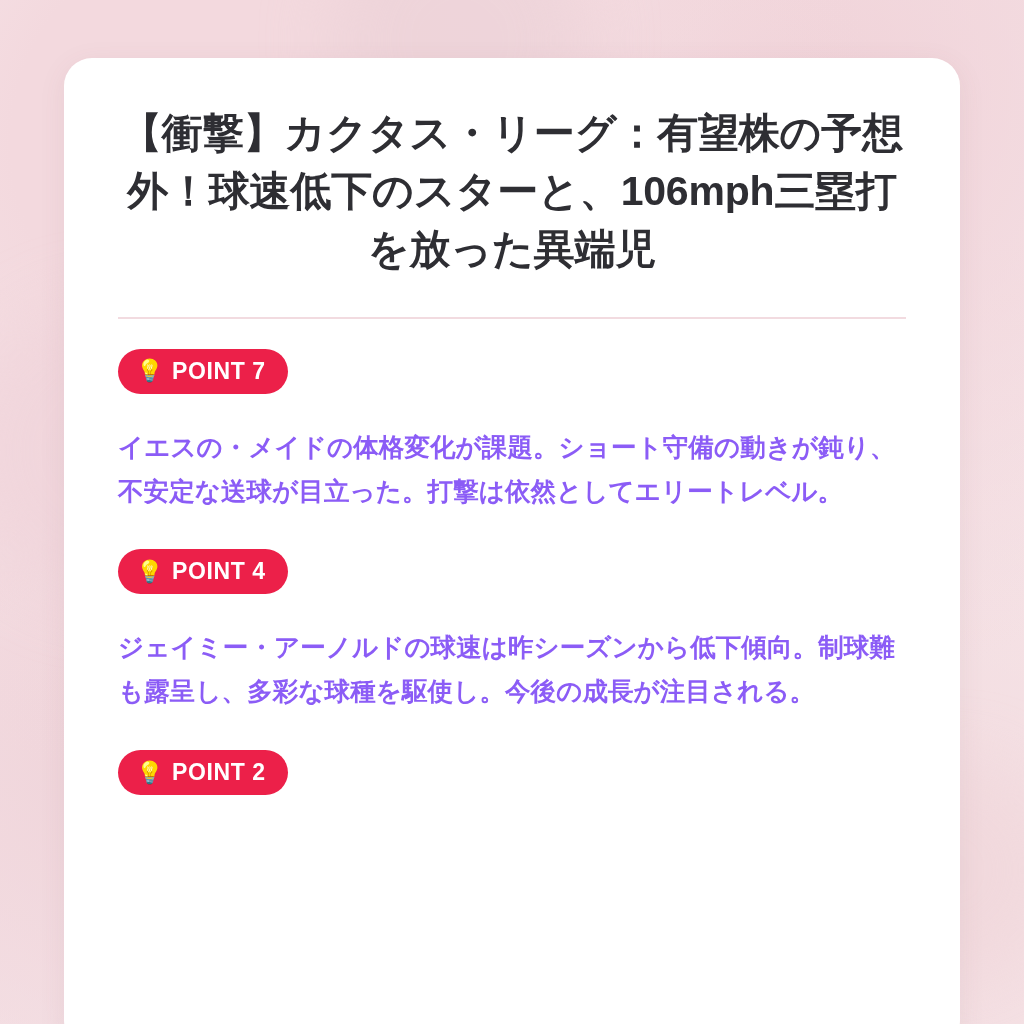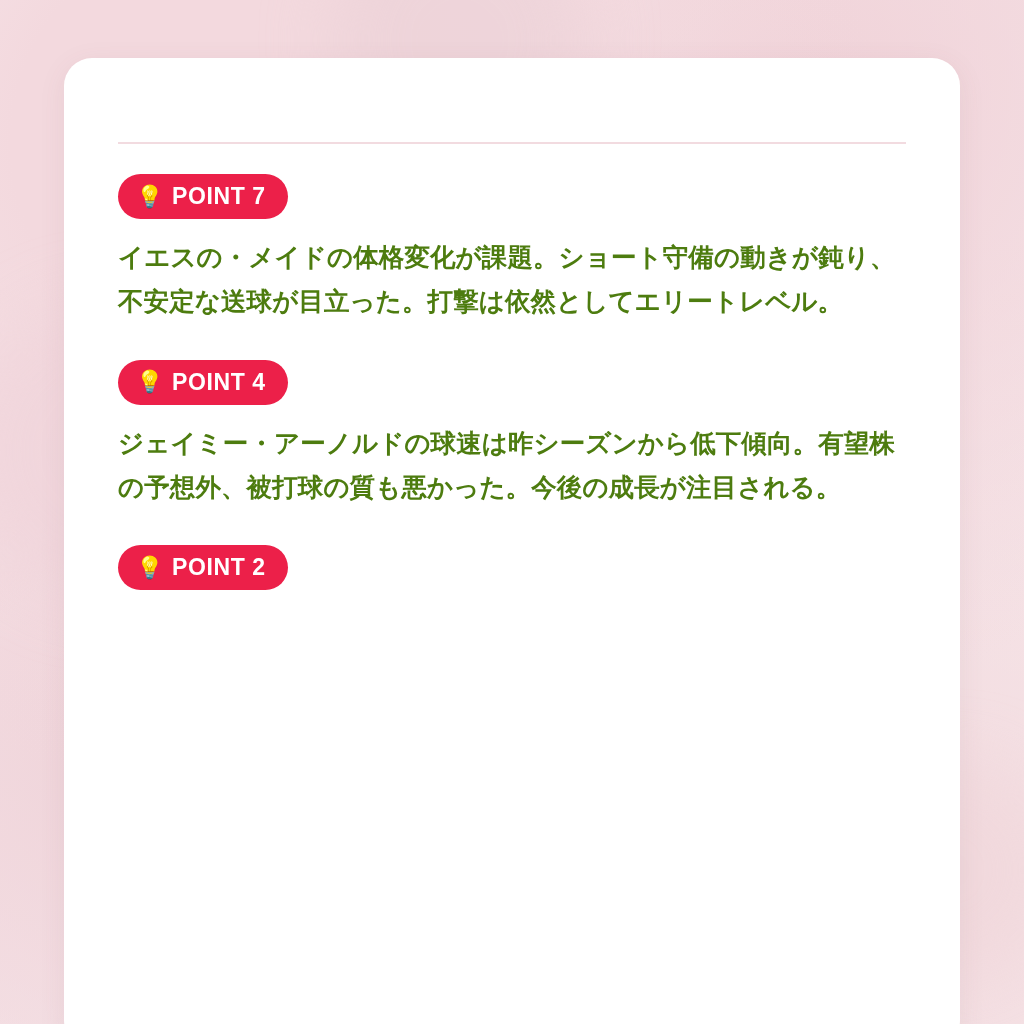--- a/index.html
+++ b/index.html
@@ -86,58 +86,59 @@
     font-weight: bold;
     letter-spacing: 0.6px;
     line-height: 1;
   }
   .badge .bulb {
     font-size: 22px;
     line-height: 1;
   }
 
   .point-text {
-    margin: 17px 0 0 0;
+    margin: 32px 0 0 0;
     font-size: 25.5px;
     line-height: 1.72;
     font-weight: bold;
-    color: #4d7c0f;
+    color: #8b5cf6;
     letter-spacing: 0.1px;
   }
 </style>
 </head>
 <body>
 
 <div class="bg">
   <div class="bg-blob blob-1"></div>
   <div class="bg-blob blob-2"></div>
   <div class="bg-blob blob-3"></div>
 </div>
 
 <div class="card">
 
+  <h1 class="title">【衝撃】カクタス・リーグ：有望株の予想外！球速低下のスターと、106mph三塁打を放った異端児</h1>
 
   <hr class="divider">
 
   <div class="points">
 
     <div class="point-block">
       <div class="badge">
         <span class="bulb">💡</span>
         <span>POINT 7</span>
       </div>
       <p class="point-text">イエスの・メイドの体格変化が課題。ショート守備の動きが鈍り、不安定な送球が目立った。打撃は依然としてエリートレベル。</p>
     </div>
 
     <div class="point-block">
       <div class="badge">
         <span class="bulb">💡</span>
         <span>POINT 4</span>
       </div>
-      <p class="point-text">ジェイミー・アーノルドの球速は昨シーズンから低下傾向。有望株の予想外、被打球の質も悪かった。今後の成長が注目される。</p>
+      <p class="point-text">ジェイミー・アーノルドの球速は昨シーズンから低下傾向。制球難も露呈し、多彩な球種を駆使し。今後の成長が注目される。</p>
     </div>
 
     <div class="point-block">
       <div class="badge">
         <span class="bulb">💡</span>
         <span>POINT 2</span>
       </div>
     </div>
 
   </div>

